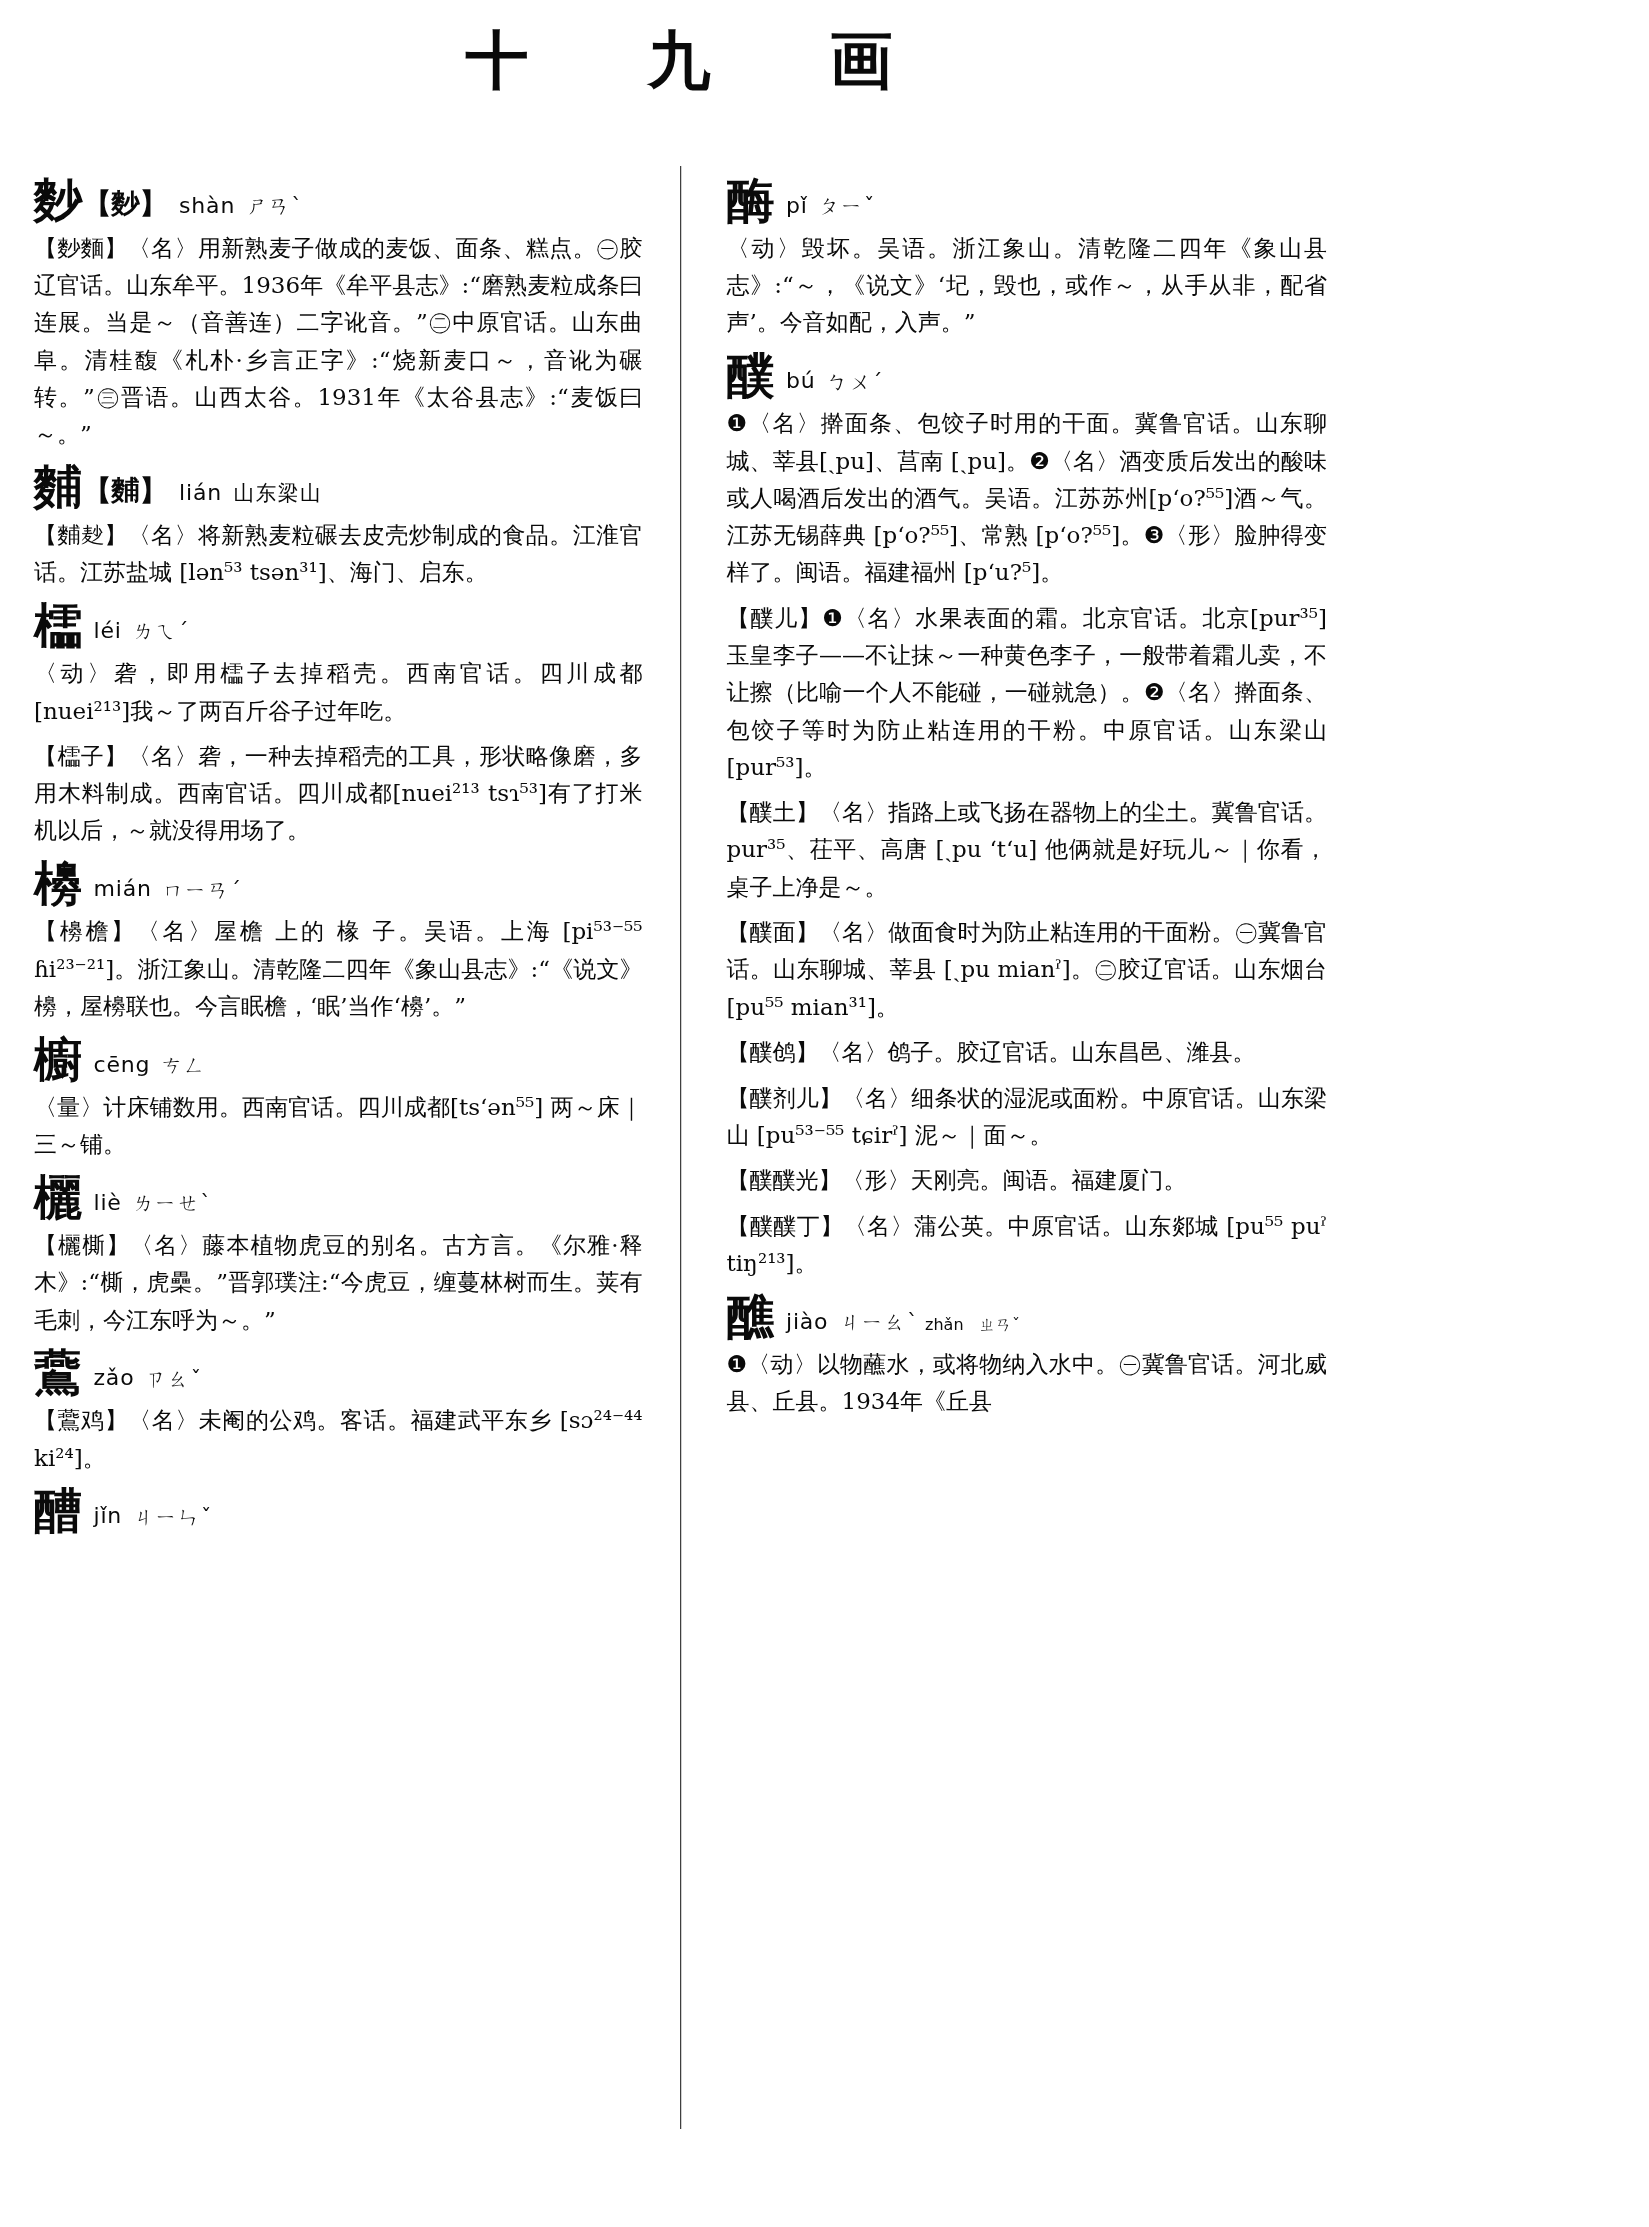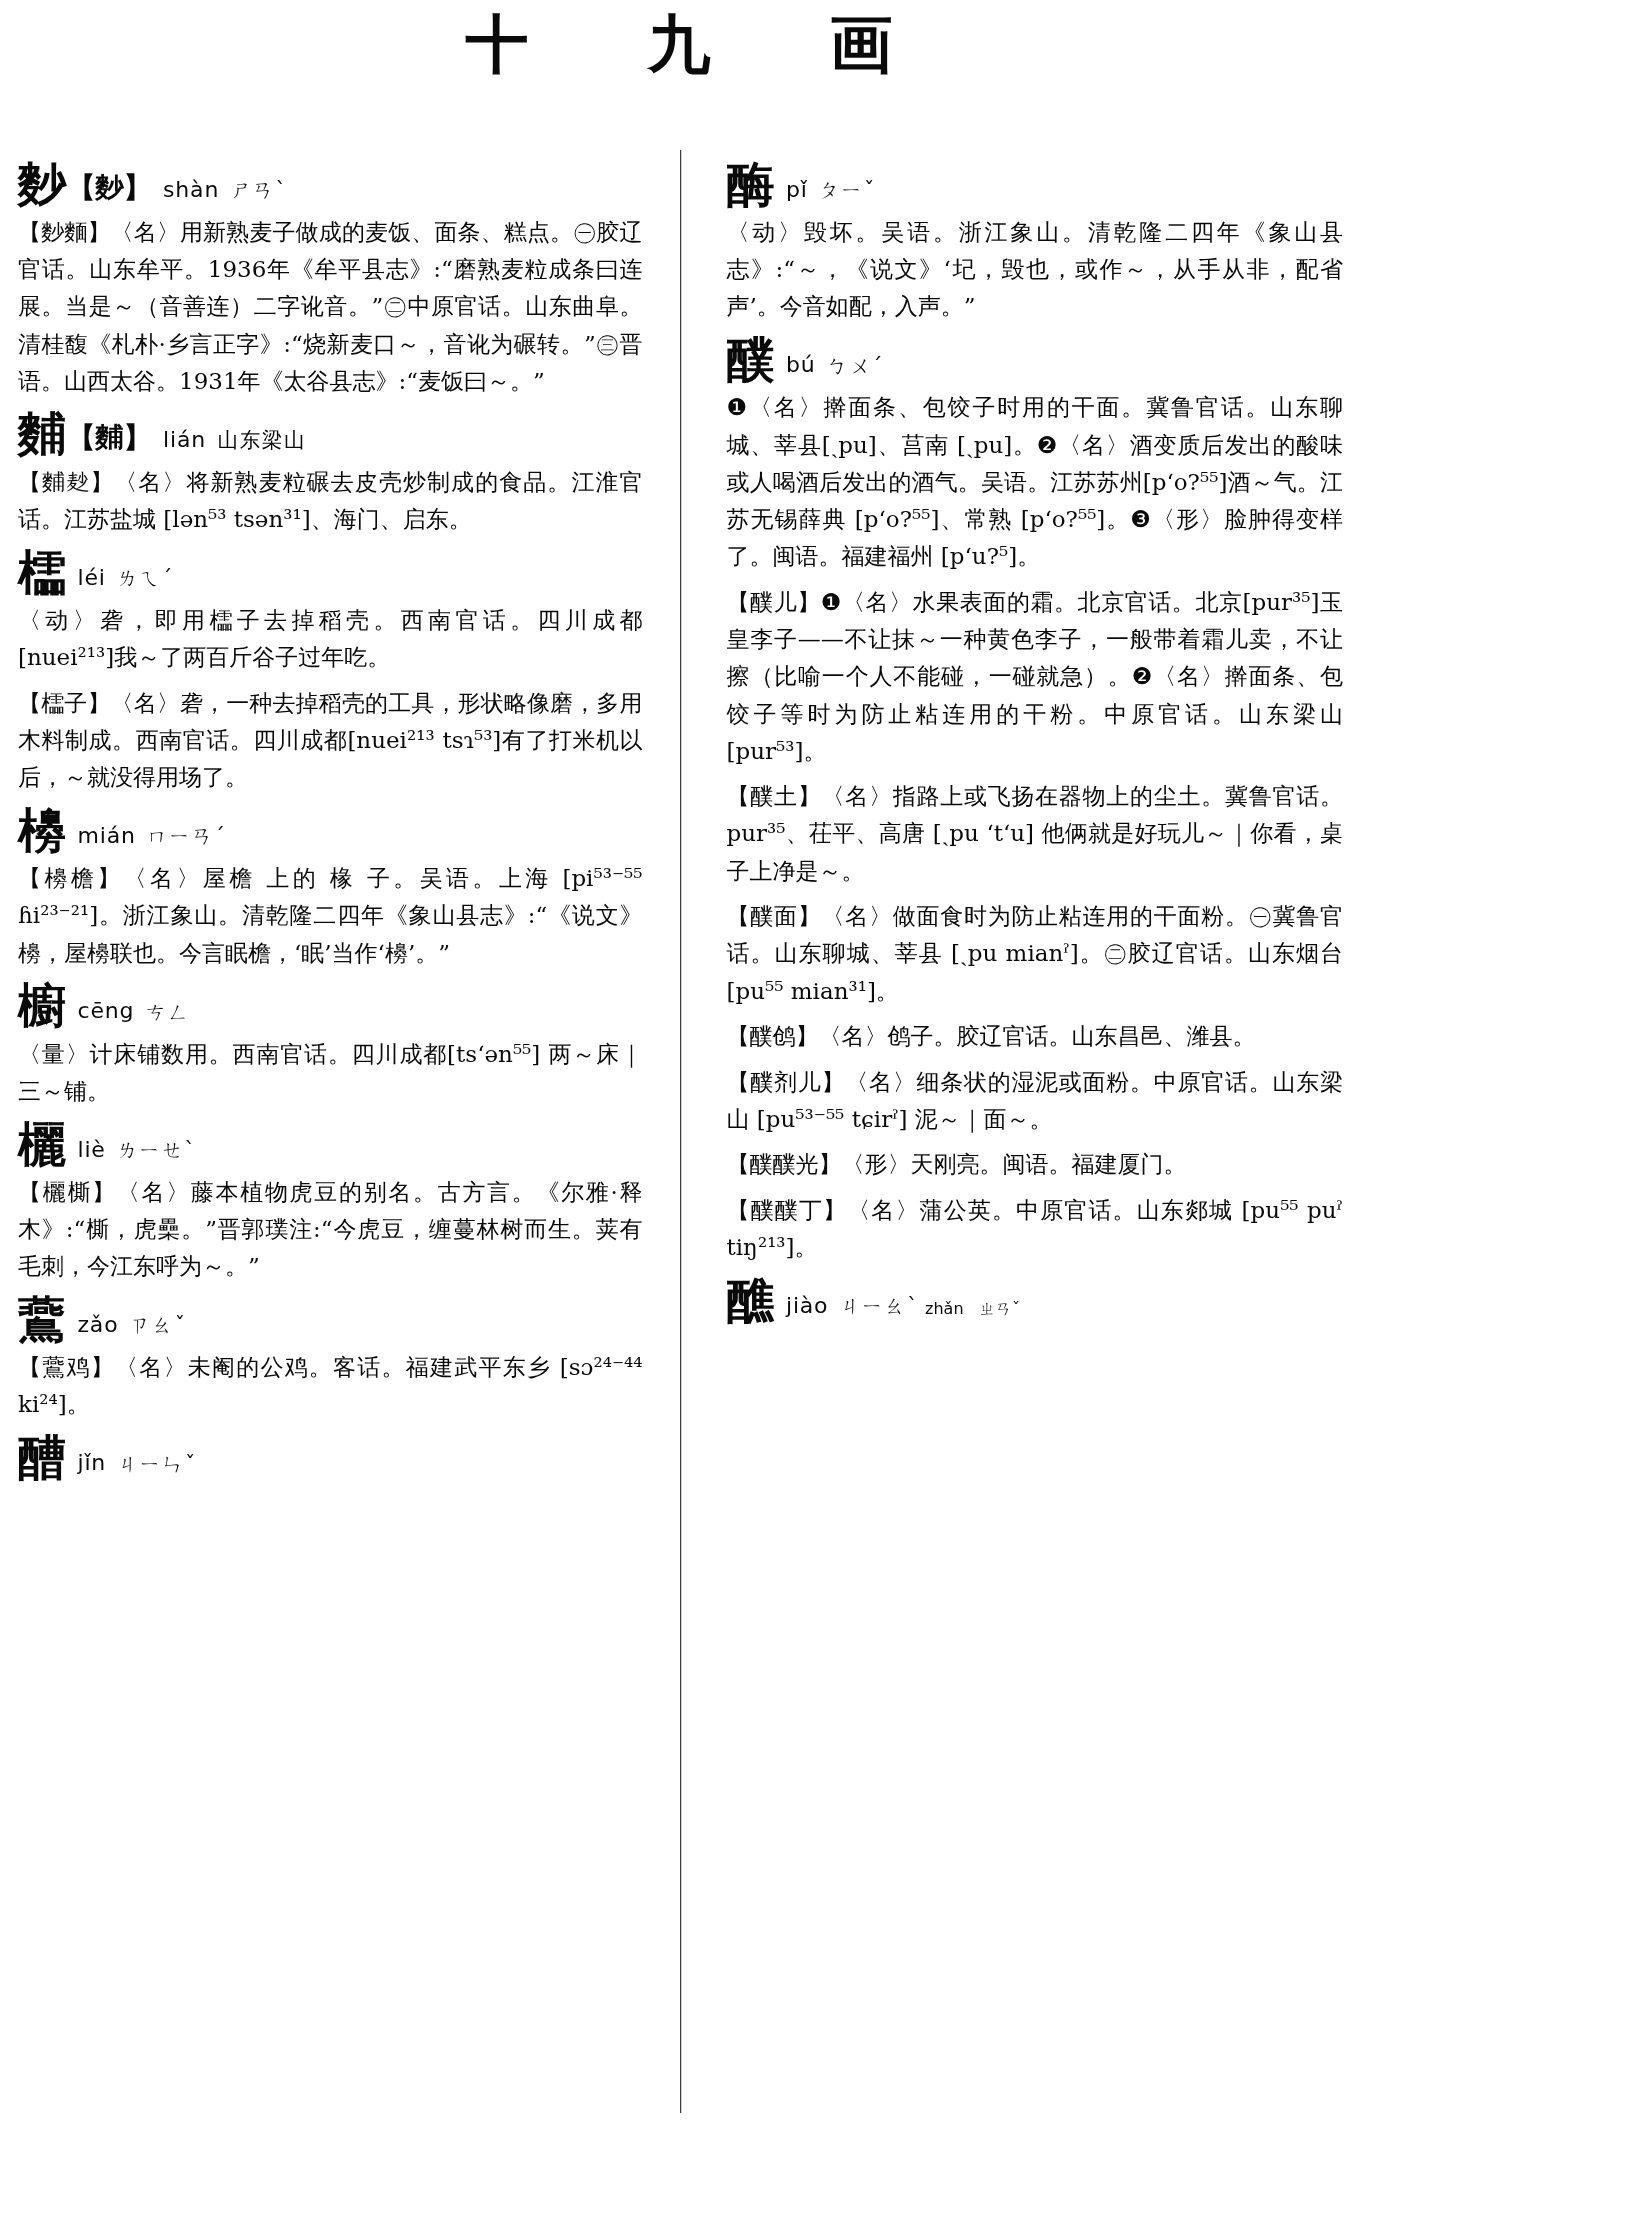--- a/index.html
+++ b/index.html
@@ -13,21 +13,21 @@
     font-family: "DejaVu Serif", serif;
     color: #0a0a0a;
     position: relative;
     overflow: hidden;
   }
   .page {
     width: 1361px;
     height: 2227px;
     position: relative;
     box-sizing: border-box;
-    padding: 0;
+    padding: 16px;
   }
   .page-title {
     text-align: center;
     font-family: "DejaVu Sans", sans-serif;
     font-weight: bold;
     font-size: 63px;
     letter-spacing: 28px;
     padding-top: 13.2px;
     padding-left: 25px;
     line-height: 1.0;
@@ -199,16 +199,17 @@
       <div class="entry">【醭剂儿】〈名〉细条状的湿泥或面粉。中原官话。山东梁山 [pu⁵³⁻⁵⁵ tɕirˀ] 泥～｜面～。</div>
       <div class="entry">【醭醭光】〈形〉天刚亮。闽语。福建厦门。</div>
       <div class="entry">【醭醭丁】〈名〉蒲公英。中原官话。山东郯城 [pu⁵⁵ puˀ tiŋ²¹³]。</div>
 
       <div class="headword">
         <span class="hw-char">醮</span>
         <span class="hw-phon">jiào</span>
         <span class="hw-zhuyin">ㄐㄧㄠˋ</span>
         <span class="hw-extra">zhǎn　ㄓㄢˇ</span>
       </div>
+      <div class="entry">❶〈动〉以物蘸水，或将物纳入水中。㊀冀鲁官话。河北威县、丘县。1934年《丘县</div>
     </div>
   </div>
 </div>
 
 
 </body></html>

